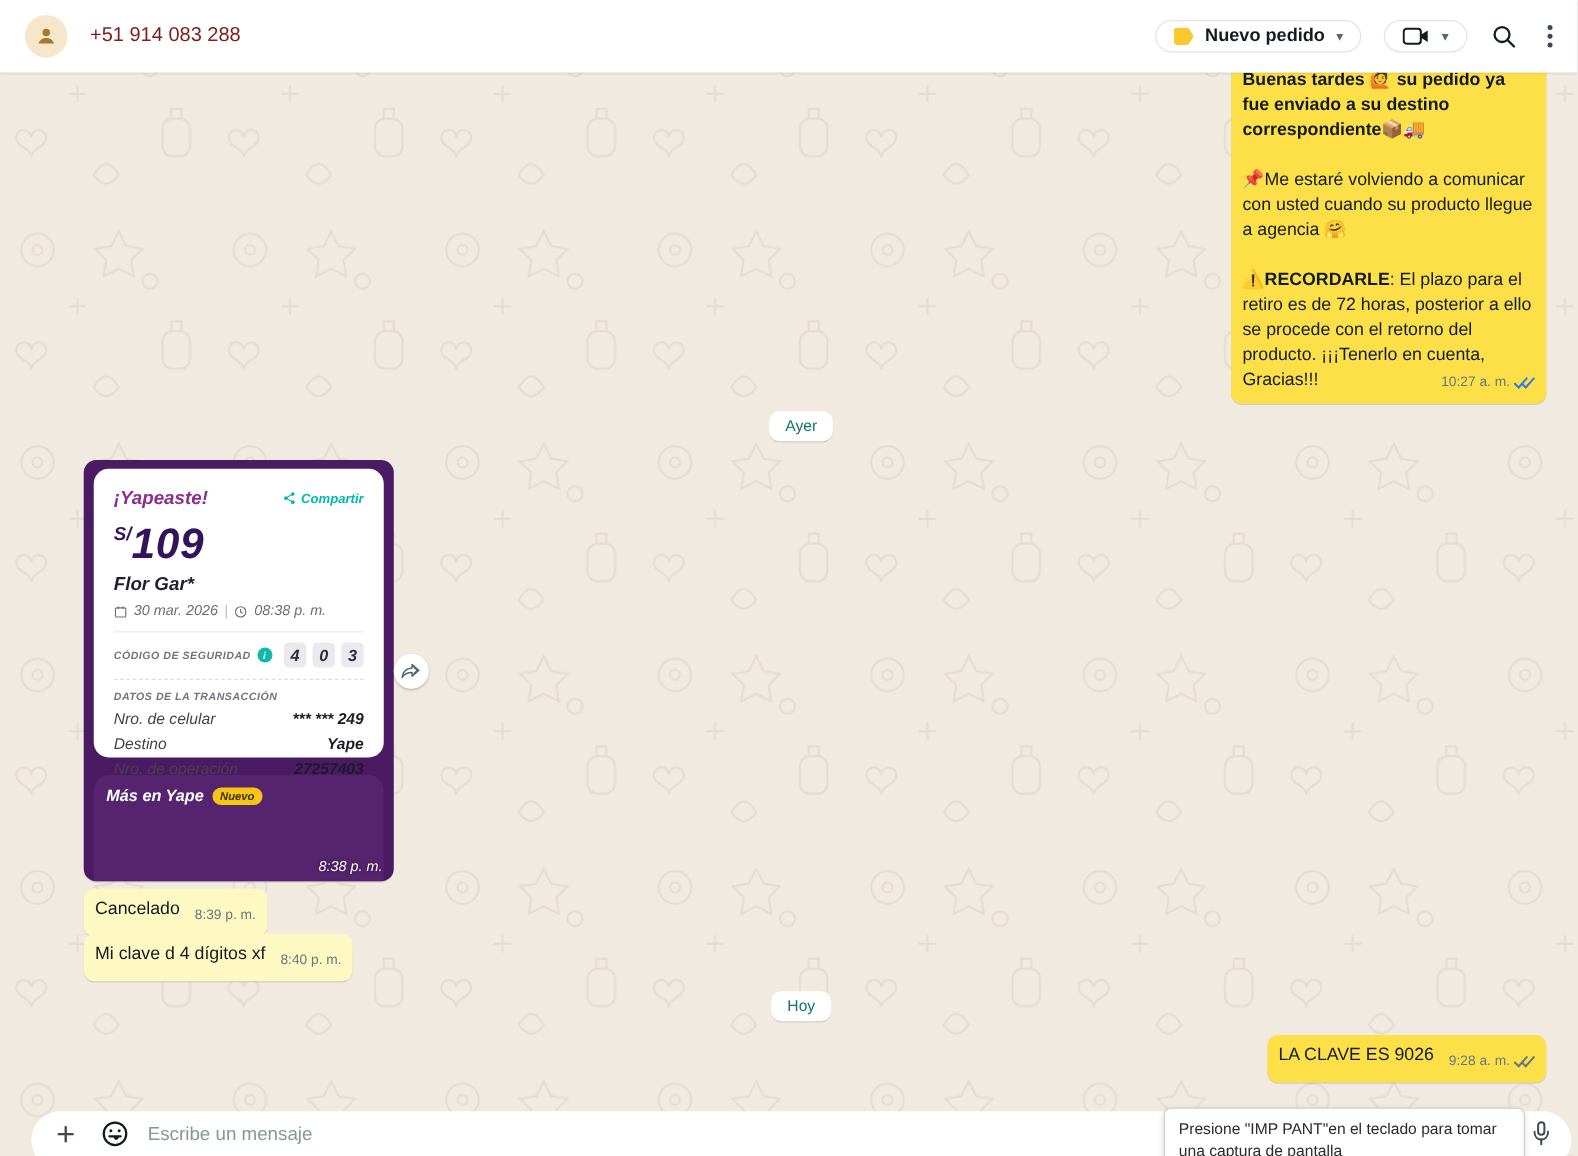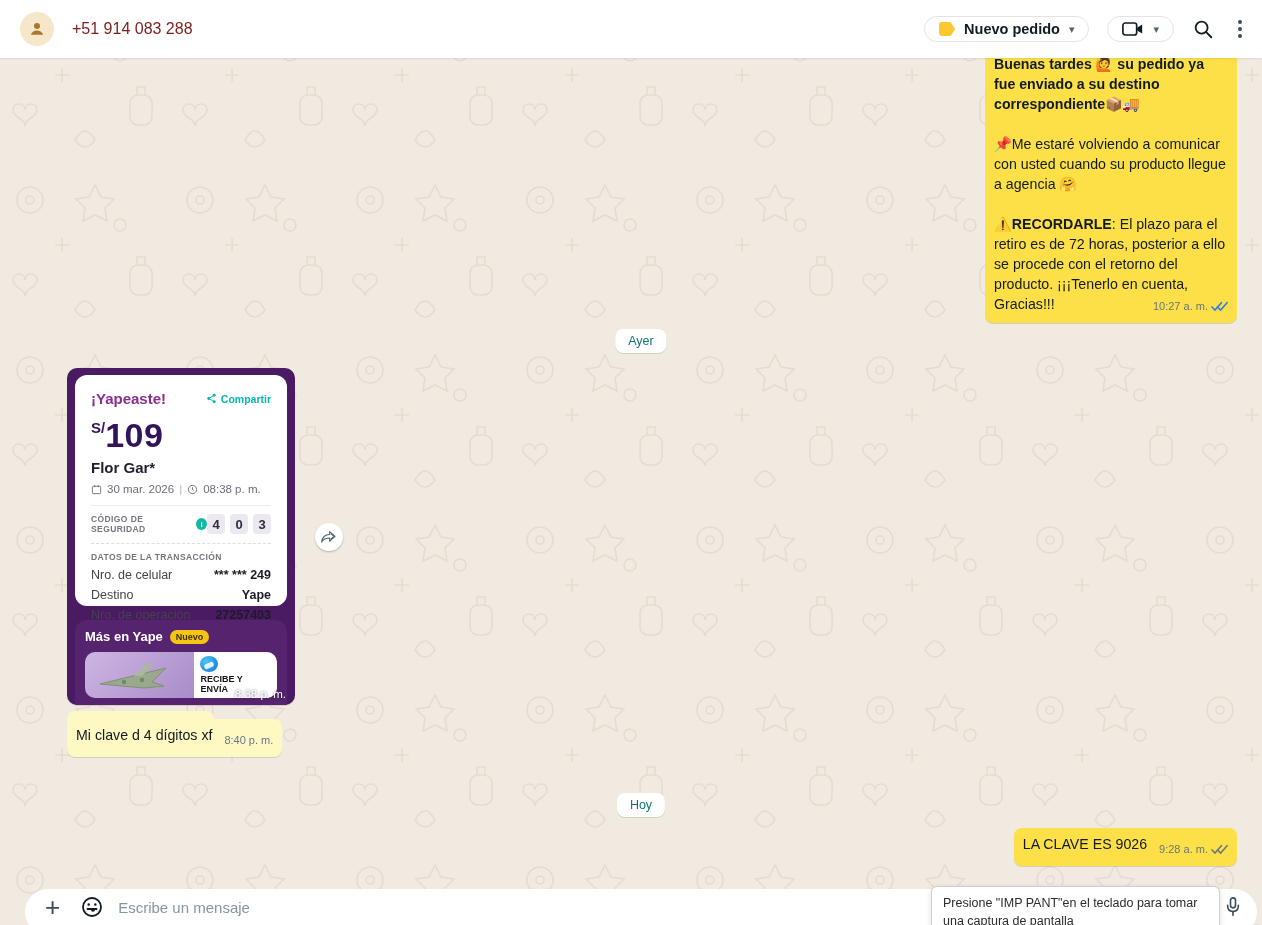--- a/index.html
+++ b/index.html
@@ -43,25 +43,25 @@
   .msg-shipped .gap{ height:20px; }
   .msg-shipped .tail-meta{ float:right; margin-top:2px; }
 
   .date-pill{ position:absolute; left:50%; transform:translateX(-50%); background:#ffffff;
     color:#0f766e; font-size:12.5px; padding:5px 13px; border-radius:8px;
     box-shadow:0 1px .5px rgba(11,20,26,.13); z-index:2; }
   .pill-ayer{ top:271px; margin-left:10px; }
   .pill-hoy{ top:735px; margin-left:10px; }
 
   .msg-cancel{ left:67px; top:653px; }
-  .msg-key-req{ left:67px; top:661px; }
+  .msg-key-req{ left:67px; top:689px; }
   .msg-key{ right:25px; top:770px; }
 
   
-  .yape-wrap{ position:absolute; left:67px; top:310px; width:228px; height:337px; z-index:2; }
+  .yape-wrap{ position:absolute; left:67px; top:310px; width:248px; height:337px; z-index:2;font-style:italic; }
   .yape-img{ width:100%; height:100%; background:#4a1a63; border-radius:10px; overflow:hidden;
     position:relative; box-shadow:0 1px .5px rgba(11,20,26,.13); cursor:pointer;}
   .yape-card{ position:absolute; left:8px; right:8px; top:7px; height:231px; background:#ffffff;
     border-radius:12px; padding:15px 16px 10px 16px; }
   .yape-head{ display:flex; justify-content:space-between; align-items:center; }
   .yape-title{ color:#8b2e8e; font-weight:700; font-size:15px; }
   .share{ display:flex; align-items:center; gap:4px; color:#00b9ad; font-weight:700;
     font-size:10.5px; cursor:pointer; }
   .amount-row{ margin-top:9px; color:#33145c; }
   .amount-row .cur{ font-size:15px; font-weight:700; vertical-align:14px; }
@@ -257,34 +257,20 @@
         <div class="tx-row">
           <span class="l">Nro. de operación</span>
             <span class="v">27257403</span>
         </div>
       </div>
       <div class="yape-more">
         <div class="more-head">
           <span class="more-title">Más en Yape</span>
           <span class="badge">Nuevo</span>
         </div>
-        <div class="banner">
-          <div class="banner-left">
-            <svg width="92" height="34" viewBox="0 0 92 34">
-              <path d="M6 26 L72 10 L58 24 L70 28 L50 30 Z" fill="#9aa98e" stroke="#7f9070" stroke-width="1"></path>
-              <path d="M40 18 L54 4 L58 8 L48 18 Z" fill="#aab99b"></path>
-              <circle cx="30" cy="24" r="2.2" fill="#6f8a5f"></circle>
-              <circle cx="48" cy="22" r="2.2" fill="#6f8a5f"></circle>
-            </svg>
-          </div>
-          <div class="banner-right">
-            <span class="blue-dot"></span>
-            <span class="banner-txt">RECIBE Y ENVÍA</span>
-          </div>
-        </div>
       </div>
       <span class="yape-time">8:38 p. m.</span>
     </div>
   </div>
 
   <div class="fwd-btn">
     <svg width="16" height="14" viewBox="0 0 24 20">
       <path d="M13 2 l8 7 -8 7 v-4.5 c-6 0 -9.5 1.8 -12 6 c.8 -7 4.5 -11 12 -11.5z" fill="none" stroke="#54656f" stroke-width="1.8" stroke-linejoin="round"></path>
       <path d="M15.5 5.5 l4 3.5 -4 3.5" fill="none" stroke="#54656f" stroke-width="1.8" stroke-linecap="round"></path>
     </svg>

